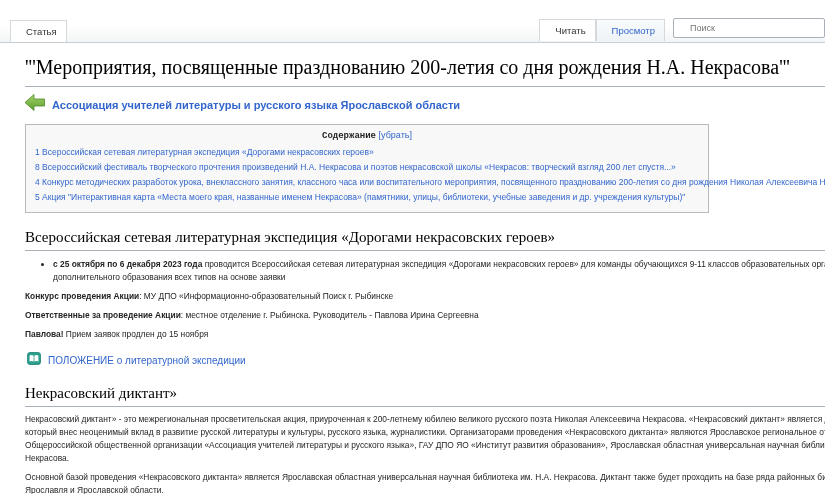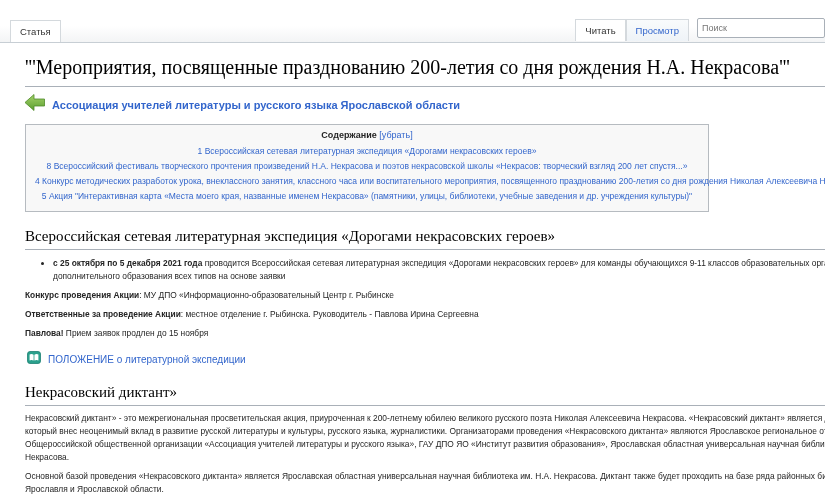--- a/index.html
+++ b/index.html
@@ -2,40 +2,40 @@
 <html><head>
 <meta charset="utf-8">
 <style>
   html,body{margin:0;padding:0;background:#fff;}
   .viewport{position:relative;width:825px;height:494px;overflow:hidden;background:#fff;
     font-family:"Liberation Sans",sans-serif;color:#252525;}
   
   .topstrip{height:6px;background:#fff;}
   .topbar{display:flex;align-items:flex-end;height:36px;border-bottom:1px solid #c7ced4;
     background:linear-gradient(to bottom,#ffffff 55%,#f3f4f5 100%);}
-  .tab{font-size:9.5px;padding:6px 9px 5px 9px;line-height:10px;white-space:nowrap;}
+  .tab{font-size:9.5px;padding:6px 9px 5px 15px;line-height:10px;white-space:nowrap;}
   .tab-active{background:#fff;border:1px solid #d4d9dd;border-bottom:none;color:#333;}
   .tab-link{background:linear-gradient(to bottom,#f9fbfc,#eef3f7);border:1px solid #d4d9dd;border-bottom:none;color:#3366cc;cursor:pointer;}
   .tab-article{margin-left:10px;}
   .topbar-right{margin-left:auto;display:flex;align-items:center;}
   .search-wrap{margin:0 0 4px 8px;}
-  .search-input{width:118px;height:16px;font-size:9px;padding:1px 4px;border:1px solid #a9b0b8;
+  .search-input{width:118px;height:16px;font-size:9px;padding:1px 16px;border:1px solid #a9b0b8;
     border-radius:2px;color:#555;font-family:"Liberation Sans",sans-serif;outline:none;}
   
   .content{margin-left:25px;width:888px;}
   h1.page-title{font-family:"Liberation Serif",serif;font-weight:normal;font-size:20px;color:#000;
     margin:12px 0 0 0;padding-bottom:7px;border-bottom:1px solid #a9b0b8;line-height:24px;}
   .backlink-row{display:flex;align-items:center;margin-top:7px;}
   .backlink{font-size:11px;font-weight:bold;color:#3366cc;text-decoration:none;margin-left:7px;cursor:pointer;}
   
   .toc{width:684px;border:1px solid #b6bbc0;background:#f8f8f8;margin-top:9px;padding:5px 9px 7px 9px;box-sizing:border-box;}
   .toc-head{text-align:center;font-size:9px;}
-  .toc-title{font-weight:bold;color:#252525;}
+  .toc-title{font-weight:bold;color:#252525;font-family:Liberation Mono, monospace;}
   .toc-toggle{color:#3366cc;cursor:pointer;}
-  .toc-list{list-style:none;margin:4px 0 0 0;padding:0;text-align:center;}
+  .toc-list{list-style:none;margin:4px 0 0 0;padding:0;}
   .toc-list li{font-size:8.5px;line-height:15px;color:#3366cc;cursor:pointer;white-space:nowrap;}
   
   h2.sec{font-family:"Liberation Serif",serif;font-weight:normal;font-size:15px;color:#000;
     margin:15px 0 0 0;padding-bottom:4px;border-bottom:1px solid #a9b0b8;line-height:18px;}
   .body-text{font-size:8.4px;line-height:13px;color:#252525;}
   ul.points{margin:7px 0 5px 14px;padding:0 0 0 14px;}
   ul.points li{font-size:8.4px;line-height:13px;}
   p.info{margin:6px 0;}
   p.para{margin:6px 0;}
   b.lbl{color:#252525;}
@@ -90,25 +90,25 @@
         <li>1 Всероссийская сетевая литературная экспедиция «Дорогами некрасовских героев»</li>
         <li>8 Всероссийский фестиваль творческого прочтения произведений Н.А. Некрасова и поэтов некрасовской школы «Некрасов: творческий взгляд 200 лет спустя...»</li>
         <li>4 Конкурс методических разработок урока, внеклассного занятия, классного часа или воспитательного мероприятия, посвященного празднованию 200-летия со дня рождения Николая Алексеевича Некрасова</li>
         <li>5 Акция "Интерактивная карта «Места моего края, названные именем Некрасова» (памятники, улицы, библиотеки, учебные заведения и др. учреждения культуры)"</li>
       </ul>
     </div>
 
     <h2 class="sec">Всероссийская сетевая литературная экспедиция «Дорогами некрасовских героев»</h2>
 
     <ul class="points body-text">
-      <li><b class="lbl">с 25 октября по 5 декабря 2021 года</b><span> проводится Всероссийская сетевая литературная экспедиция «Дорогами некрасовских героев» для команды обучающихся 9-11 классов образовательных организаций, центров дополнительного образования всех типов на основе заявки</span></li>
+      <li><b class="lbl">с 25 октября по 6 декабря 2023 года</b><span> проводится Всероссийская сетевая литературная экспедиция «Дорогами некрасовских героев» для команды обучающихся 9-11 классов образовательных организаций, центров дополнительного образования всех типов на основе заявки</span></li>
     </ul>
 
     <p class="info body-text">
-      <b class="lbl">Конкурс проведения Акции</b><span>: МУ ДПО «Информационно-образовательный Центр г. Рыбинске</span>
+      <b class="lbl">Конкурс проведения Акции</b><span>: МУ ДПО «Информационно-образовательный Поиск г. Рыбинске</span>
     </p>
     <p class="info body-text">
       <b class="lbl">Ответственные за проведение Акции</b><span>: местное отделение г. Рыбинска. Руководитель - Павлова Ирина Сергеевна</span>
     </p>
     <p class="info body-text">
       <b class="lbl">Павлова!</b><span> Прием заявок продлен до 15 ноября</span>
     </p>
 
     <div class="doc-row">
       <span>

